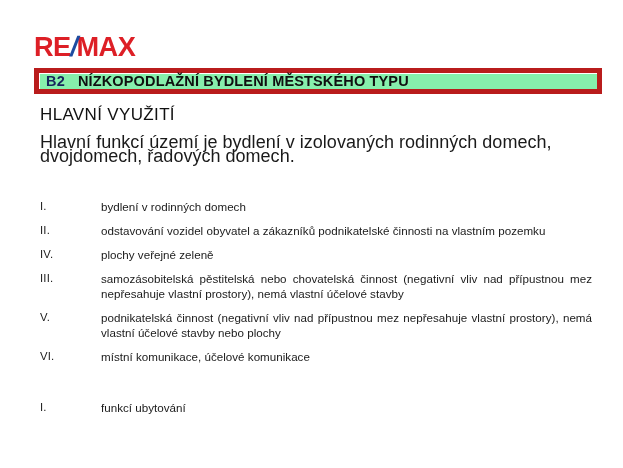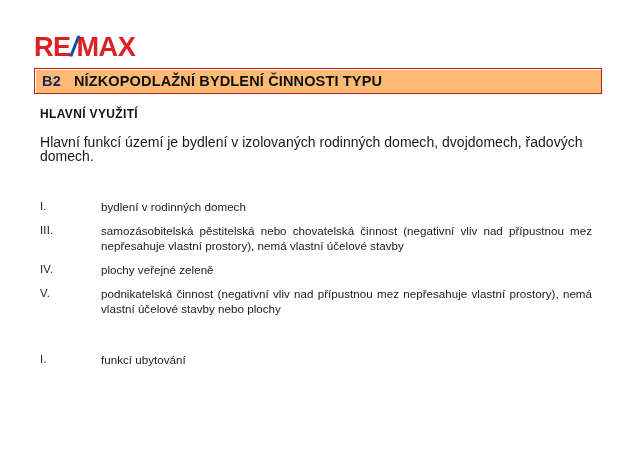--- a/index.html
+++ b/index.html
@@ -52,22 +52,22 @@
     font-weight: bold;
   }
 
   
   .titlebar {
     position: absolute;
     left: 34px;
     top: 68px;
     width: 568px;
     height: 26px;
-    background: #fdba74;
-    border: 1px solid #b91c1c;
+    background: #86efac;
+    border: 5px solid #b91c1c;
     box-sizing: border-box;
     box-shadow: 1px 1px 0 0 #ffffff inset;
     display: flex;
     align-items: center;
   }
   .titlebar-inner {
     display: flex;
     align-items: baseline;
     padding-left: 7px;
   }
@@ -88,29 +88,29 @@
 
   
   .content {
     position: absolute;
     left: 40px;
     top: 108px;
     width: 552px;
   }
 
   .sec-heading {
-    font-size: 12px;
-    font-weight: bold;
+    font-size: 17px;
+    font-weight: normal;
     color: #111111;
     letter-spacing: 0.35px;
     line-height: 13px;
   }
 
   .body-par {
-    font-size: 14px;
+    font-size: 18px;
     color: #1a1a1a;
     line-height: 14px;
     letter-spacing: 0.02px;
   }
 
   .spacer-sm { height: 9px; }
   .spacer-md { height: 14px; }
   .spacer-xl { height: 27px; }
 
   
@@ -152,50 +152,58 @@
 
 <div class="page">
 
   <div class="logo">
     <span class="lg-re">RE</span><span class="lg-slash">/</span><span class="lg-max">MAX</span>
   </div>
 
   <div class="titlebar">
     <div class="titlebar-inner">
       <span class="code">B2</span>
-      <span class="title-text">NÍZKOPODLAŽNÍ BYDLENÍ ČINNOSTI TYPU</span>
+      <span class="title-text">NÍZKOPODLAŽNÍ BYDLENÍ MĚSTSKÉHO TYPU</span>
     </div>
   </div>
 
   <div class="content">
 
     <div class="sec-heading">HLAVNÍ VYUŽITÍ</div>
     <div class="spacer-md"></div>
     <div class="body-par">Hlavní funkcí území je bydlení v izolovaných rodinných domech, dvojdomech, řadových domech.</div>
 
     <div class="spacer-xl"></div>
 
     <div class="spacer-sm"></div>
     <ul class="rlist">
       <li>
         <span class="num">I.</span>
         <span class="txt one-line">bydlení v rodinných domech</span>
       </li>
       <li>
+        <span class="num">II.</span>
+        <span class="txt one-line">odstavování vozidel obyvatel a zákazníků podnikatelské činnosti na vlastním pozemku</span>
+      </li>
+      <li>
+        <span class="num">IV.</span>
+        <span class="txt one-line">plochy veřejné zeleně</span>
+      </li>
+      <li>
         <span class="num">III.</span>
         <span class="txt">samozásobitelská pěstitelská nebo chovatelská činnost (negativní vliv nad přípustnou mez nepřesahuje vlastní prostory), nemá vlastní účelové stavby</span>
       </li>
       <li>
-        <span class="num">IV.</span>
-        <span class="txt one-line">plochy veřejné zeleně</span>
-      </li>
-      <li>
         <span class="num">V.</span>
         <span class="txt">podnikatelská činnost (negativní vliv nad přípustnou mez nepřesahuje vlastní prostory), nemá vlastní účelové stavby nebo plochy</span>
       </li>
+      <li>
+        <span class="num">VI.</span>
+        <span class="txt one-line">místní komunikace, účelové komunikace</span>
+      </li>
     </ul>
 
     <div class="spacer-xl"></div>
 
     <div class="spacer-sm"></div>
     <ul class="rlist">
       <li>
         <span class="num">I.</span>
         <span class="txt one-line">funkcí ubytování</span>
       </li>

